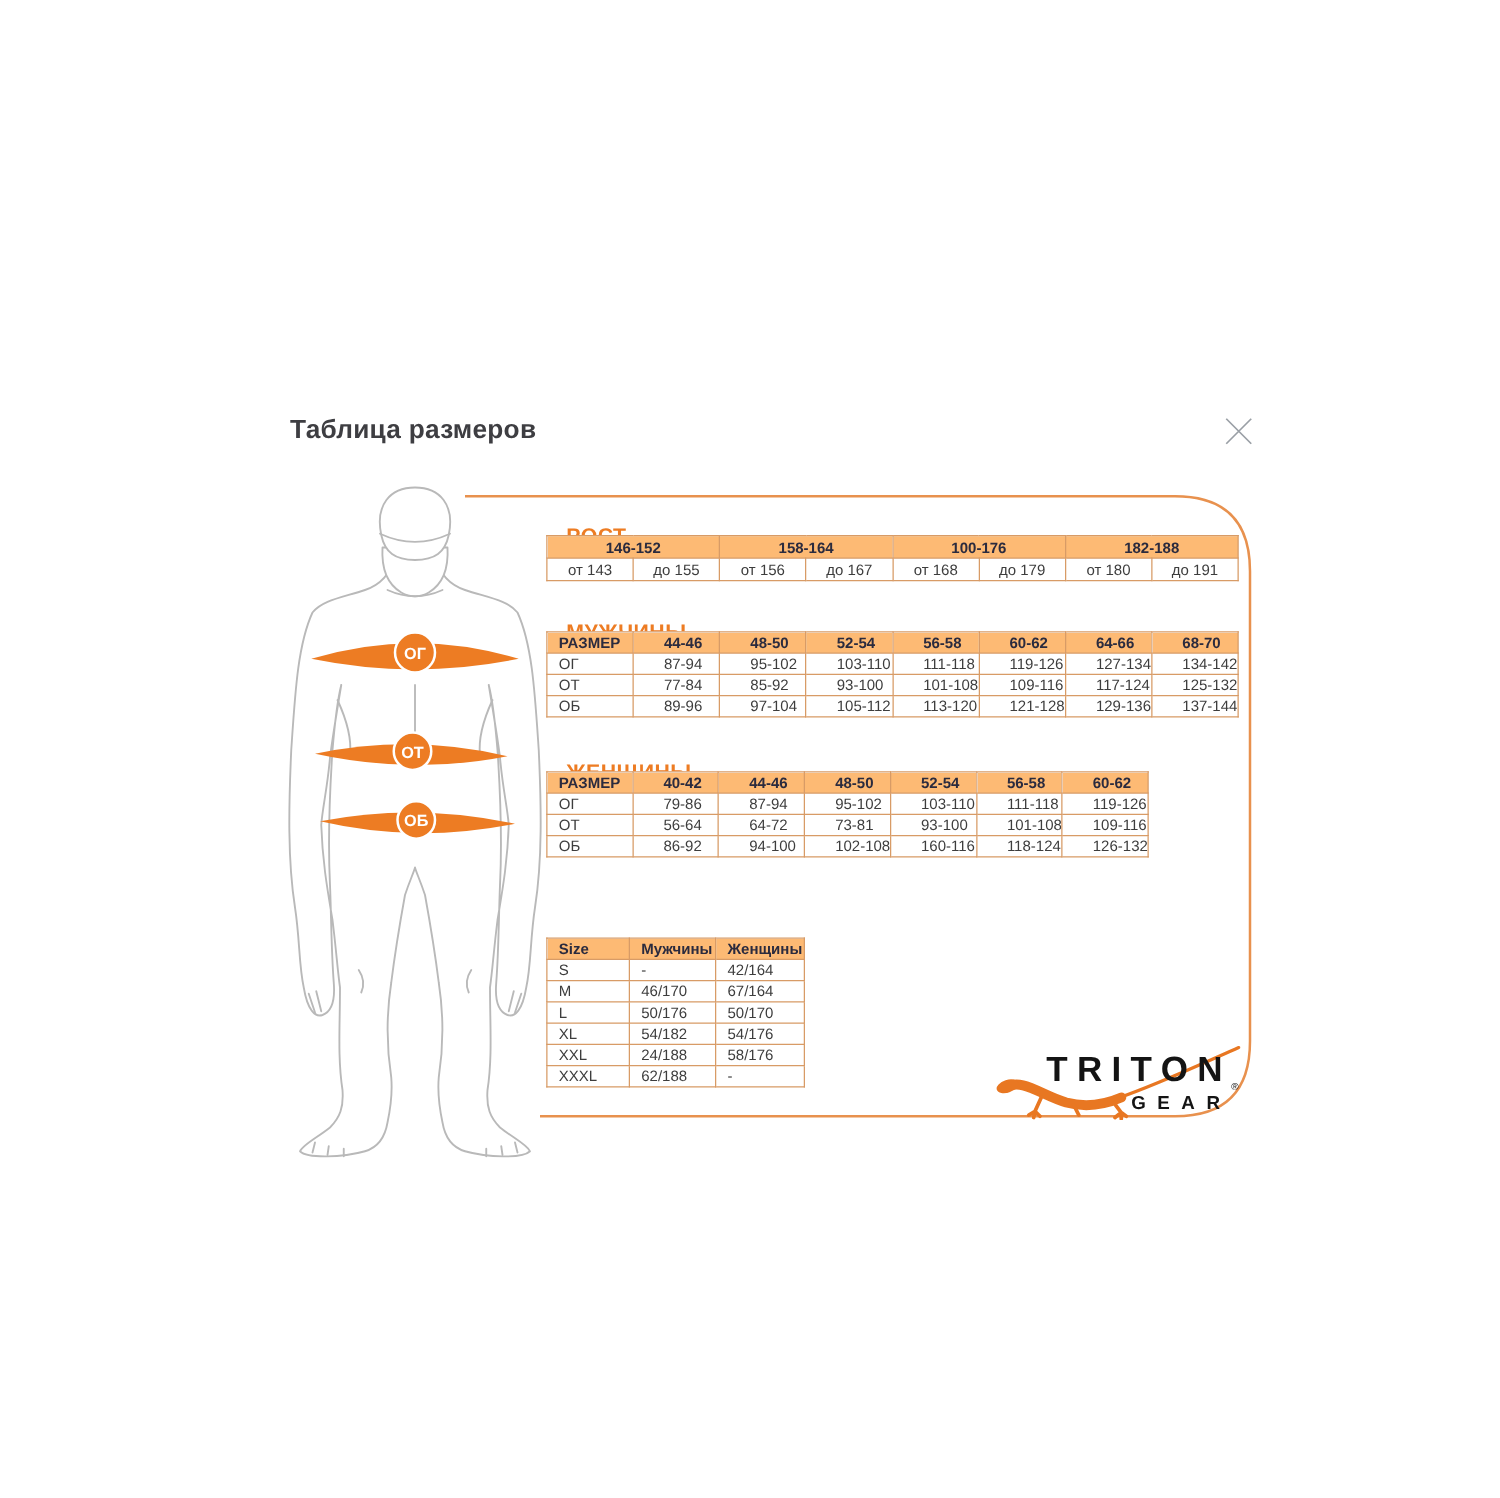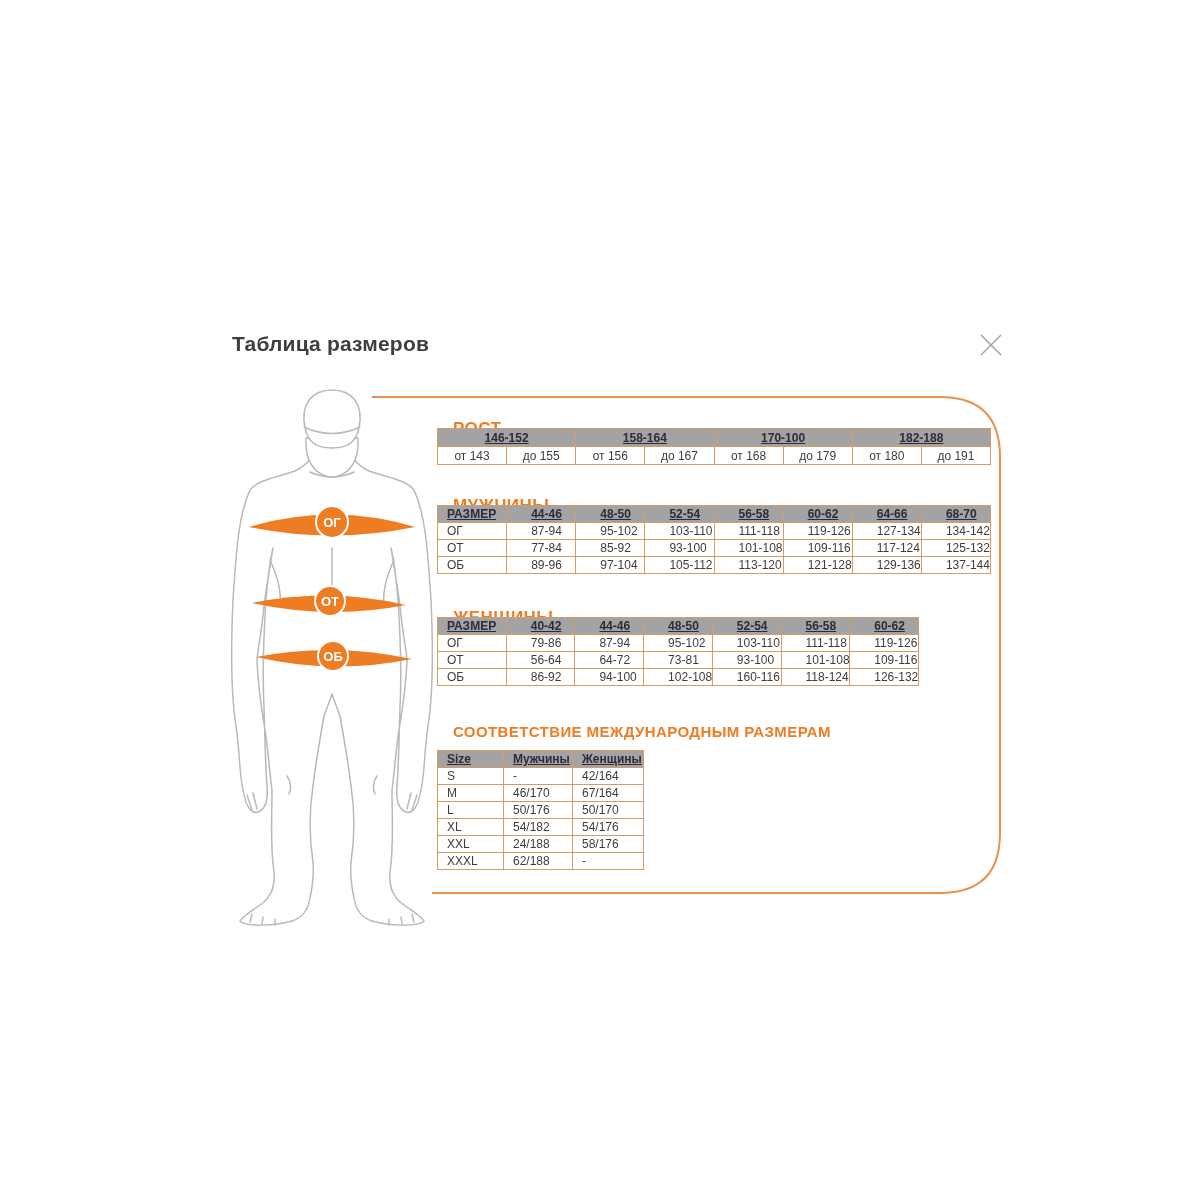--- a/index.html
+++ b/index.html
@@ -9,21 +9,21 @@
          color:#3e3e42;letter-spacing:.2px;}
   .close-btn{position:absolute;left:976px;top:330px;width:30px;height:30px;border:none;
          background:transparent;cursor:pointer;padding:0;}
   .sec-heading{position:absolute;margin:16px;color:#ED7C23;font-weight:bold;font-size:17px;
          letter-spacing:.4px;white-space:nowrap;}
   .sec-heading.small{font-size:15px;}
   table.t{position:absolute;border-collapse:collapse;table-layout:fixed;background:#fff;
          font-size:12px;color:#3d3d3d;}
   .t th,.t td{border:1px solid #D89B66;height:16px;padding:0 2px 0 9px;text-align:left;
          font-weight:normal;white-space:nowrap;overflow:hidden;line-height:1;}
-  .t th{background:#a3a3a3;color:#2b2b3e;font-weight:bold;text-decoration:underline;}
+  .t th{background:#fdba74;color:#2b2b3e;font-weight:bold;}
   .t-height th,.t-height td{text-align:center;padding:0;height:17px;}
   .t-men td:not(:first-child),.t-men th:not(:first-child),
   .t-women td:not(:first-child),.t-women th:not(:first-child){padding-left:24px;}
   .t-height{left:437px;top:428px;width:554px;}
   .t-men{left:437px;top:505px;width:554px;}
   .t-women{left:437px;top:617px;width:482px;}
   .t-intl{left:437px;top:750px;width:206px;}
   .art{position:absolute;left:0;top:0;pointer-events:none;}
   .logo{position:absolute;left:793px;top:832px;width:205px;height:64px;}
 </style>
@@ -140,21 +140,21 @@
         <col>
         <col>
         <col>
         <col>
         <col>
       </colgroup>
     <thead>
         <tr>
           <th colspan="2">146-152</th>
           <th colspan="2">158-164</th>
-          <th colspan="2">170-100</th>
+          <th colspan="2">100-176</th>
           <th colspan="2">182-188</th>
         </tr>
       </thead>
     <tbody>
         <tr>
           <td>от 143</td>
           <td>до 155</td>
           <td>от 156</td>
           <td>до 167</td>
           <td>от 168</td>
@@ -250,21 +250,20 @@
           <td>86-92</td>
           <td>94-100</td>
           <td>102-108</td>
           <td>160-116</td>
           <td>118-124</td>
           <td>126-132</td>
         </tr>
       </tbody>
   </table>
 
-  <h2 class="sec-heading small" style="left:437px;top:707px">СООТВЕТСТВИЕ МЕЖДУНАРОДНЫМ РАЗМЕРАМ</h2>
   <table class="t t-intl">
     <colgroup>
         <col style="width:66px">
         <col style="width:69px">
         <col style="width:71px">
       </colgroup>
     <thead>
         <tr>
           <th>Size</th>
           <th>Мужчины</th>
@@ -298,14 +297,29 @@
           <td>58/176</td>
         </tr>
         <tr>
           <td>XXXL</td>
           <td>62/188</td>
           <td>-</td>
         </tr>
       </tbody>
   </table>
 
+  <div class="logo">
+    <svg width="205" height="64" viewBox="0 0 205 64">
+      <g stroke="#E87722" fill="none" stroke-linecap="round">
+        <path d="M 100 47 C 132 36, 162 22, 198 6" stroke-width="2.5"></path>
+        <path d="M 12 38 C 24 30, 40 44, 60 50 C 75 54, 90 52, 104 46" stroke-width="8"></path>
+        <path d="M 40 46 L 35 57 M 35 57 L 30 60 M 35 57 L 39 61 M 35 57 L 34 62" stroke-width="3"></path>
+        <path d="M 98 50 L 104 58 M 104 58 L 99 62 M 104 58 L 108 61 M 104 58 L 104 63" stroke-width="3"></path>
+        <path d="M 66 52 L 70 60" stroke-width="3"></path>
+        <ellipse cx="13" cy="37" rx="9" ry="5" fill="#E87722" stroke="none" transform="rotate(-18 13 37)"></ellipse>
+      </g>
+      <text x="44" y="33" textLength="142" font-family="Liberation Sans, sans-serif" font-weight="bold" font-size="28" fill="#141414" letter-spacing="1">TRITON</text>
+      <text x="192" y="40" font-family="Liberation Sans, sans-serif" font-size="8" fill="#141414">®</text>
+      <text x="112" y="55" textLength="74" font-family="Liberation Sans, sans-serif" font-weight="bold" font-size="15" fill="#141414" letter-spacing="3">GEAR</text>
+    </svg>
+  </div>
 
 </div>
 
 </body></html>

